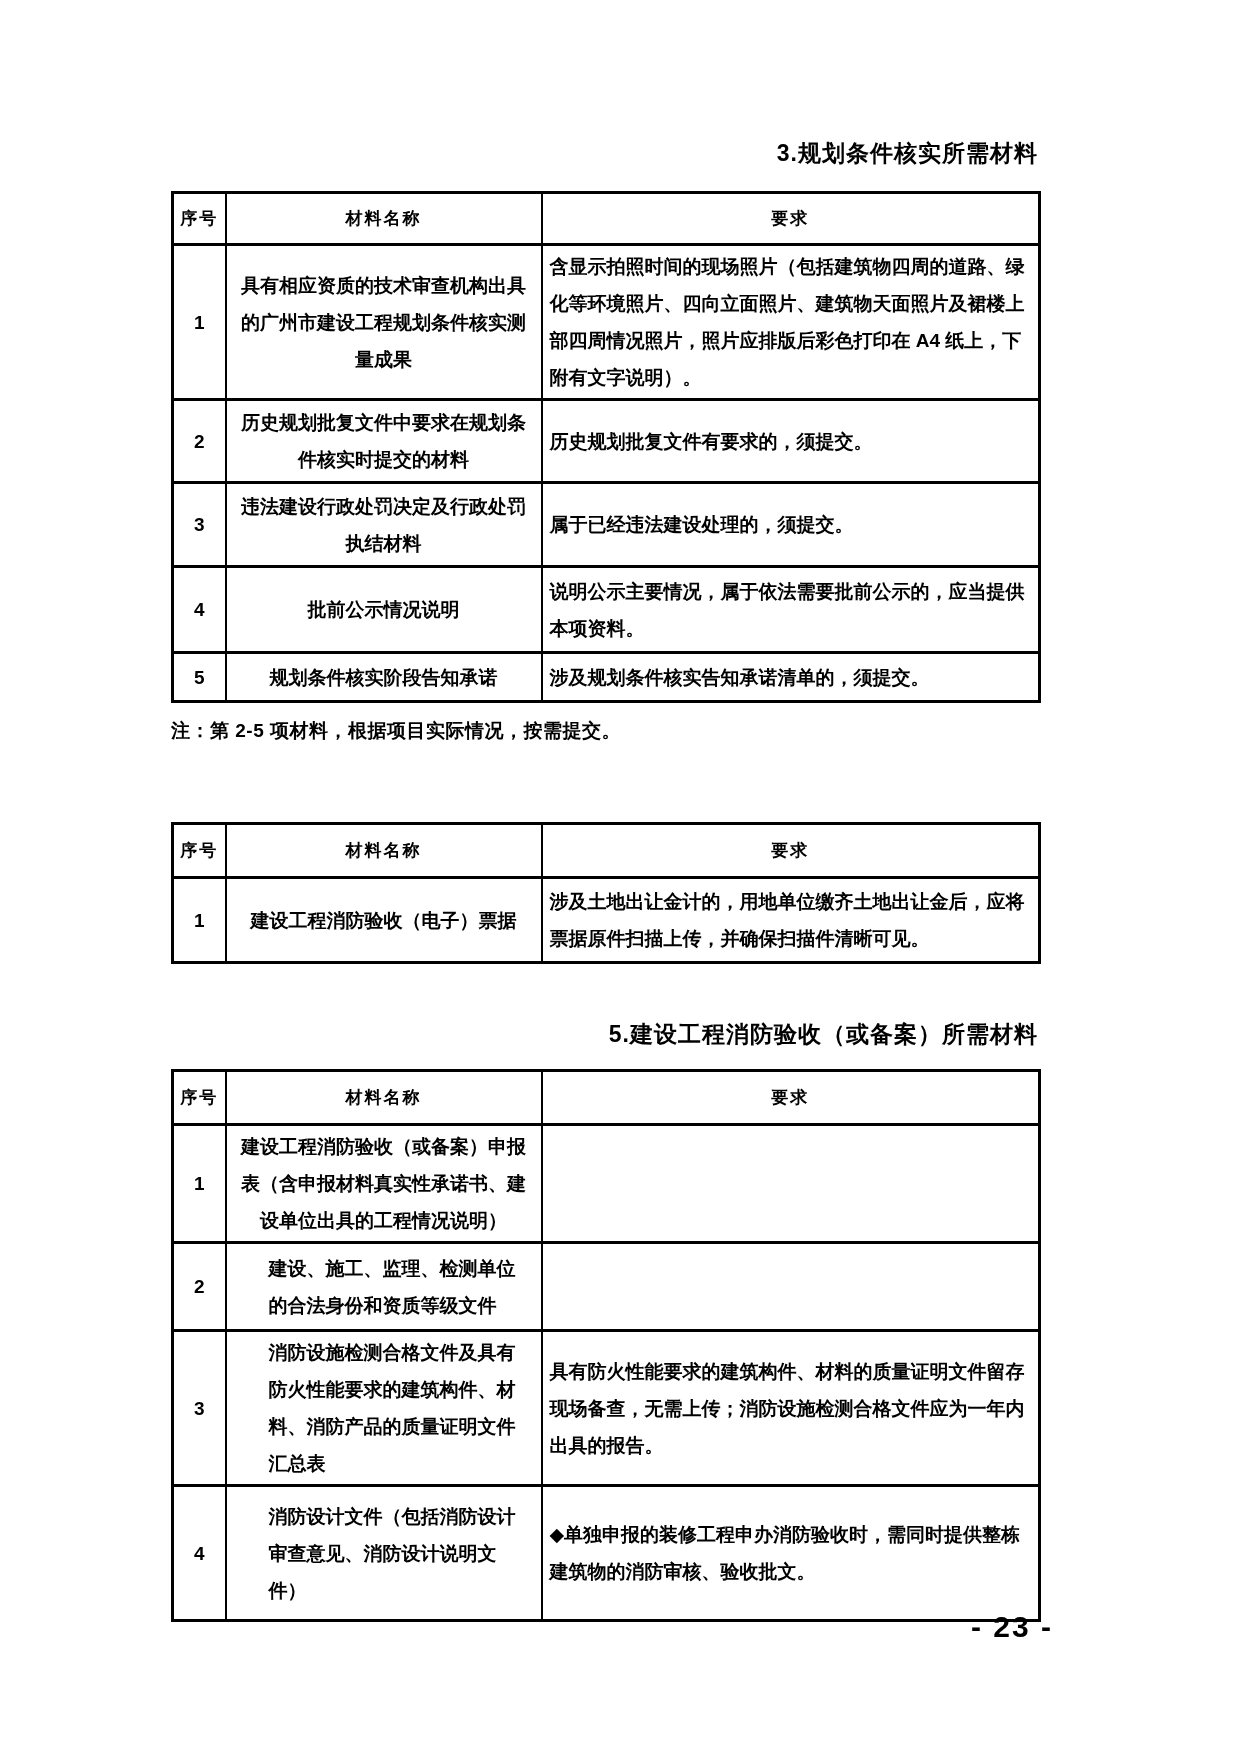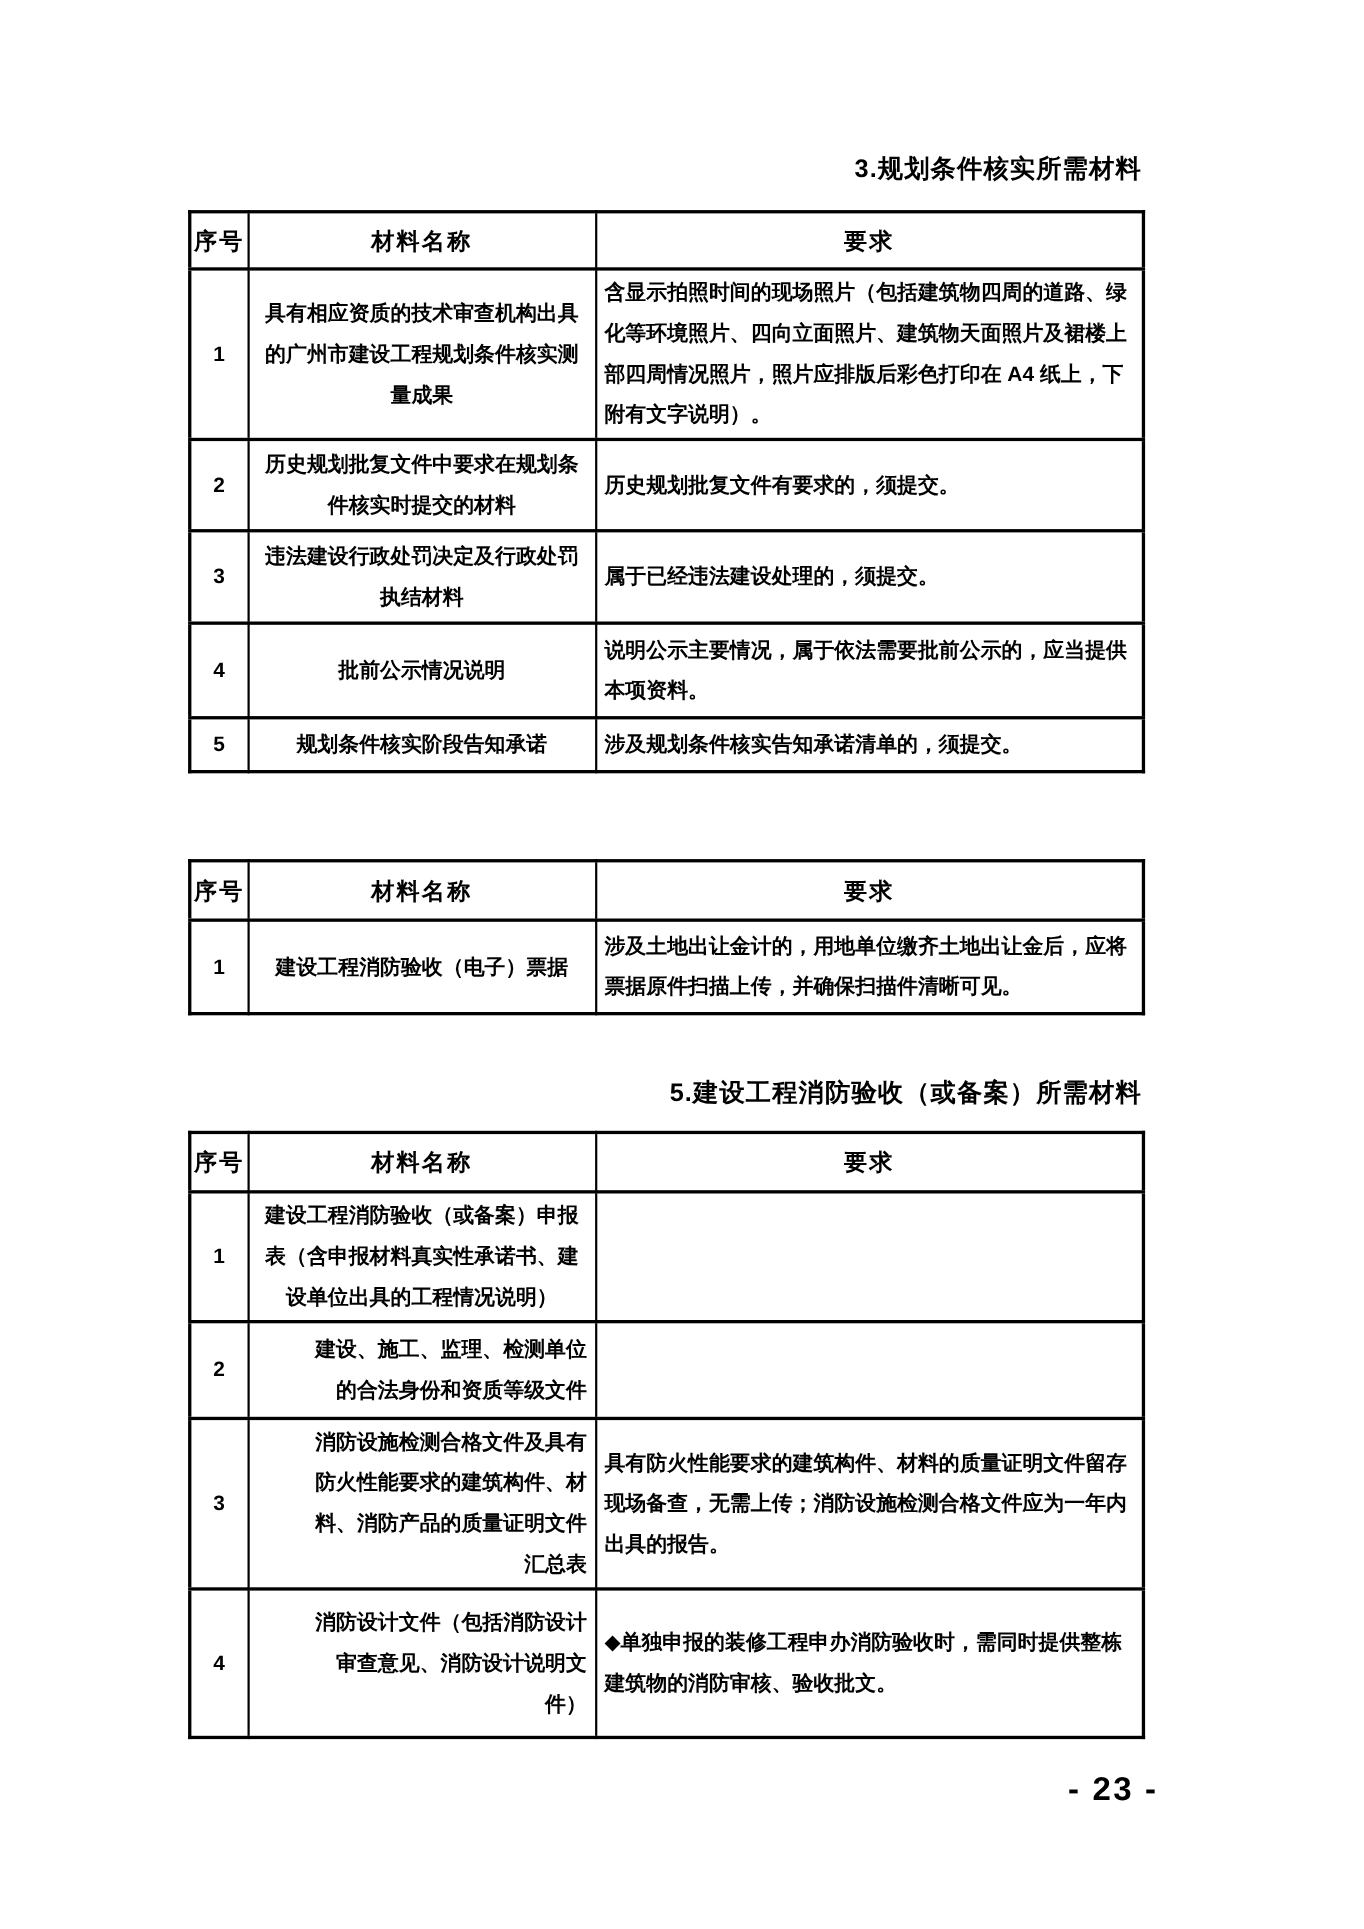--- a/index.html
+++ b/index.html
@@ -23,25 +23,25 @@
   table.t col.c1{width:53px;}
   table.t col.c2{width:316px;}
   table.t col.c3{width:498px;}
   table.t th,table.t td{
     border:2px solid #000;
     font-weight:bold;
     vertical-align:middle;
     overflow:hidden;
   }
   table.t tbody tr{border-top:3px solid #000;}
-  table.t th{font-size:21px;text-align:center;letter-spacing:2px;}
+  table.t th{font-size:17px;text-align:center;letter-spacing:2px;}
   table.t td{font-size:19px;line-height:37px;padding:2px 7px;}
   td.no{text-align:center;padding:2px 0;font-size:19px;}
   td.mat{text-align:center;}
-  td.mat.center{text-align:right;padding-left:42px;}
+  td.mat.center{text-align:left;padding-left:42px;}
   td.req{text-align:left;}
   
   .t1 .hrow{height:52px;} .t1 .r0{height:120px;} .t1 .r1{height:83px;}
   .t1 .r2{height:84px;} .t1 .r3{height:86px;} .t1 .r4{height:49px;}
   
   .t2 .hrow{height:54px;} .t2 .r0{height:85px;}
   
   .t3 .hrow{height:54px;} .t3 .r0{height:115px;} .t3 .r1{height:88px;}
   .t3 .r2{height:118px;} .t3 .r3{height:135px;}
   .note{
@@ -99,20 +99,21 @@
             <td class="mat">批前公示情况说明</td>
             <td class="req">说明公示主要情况，属于依法需要批前公示的，应当提供本项资料。</td>
           </tr>
           <tr class="r4">
             <td class="no">5</td>
             <td class="mat">规划条件核实阶段告知承诺</td>
             <td class="req">涉及规划条件核实告知承诺清单的，须提交。</td>
           </tr>
         </tbody>
       </table>
+      <p class="note">注：第 2-5 项材料，根据项目实际情况，按需提交。</p>
     </section>
 
     <section id="sec4">
       <table class="t t2">
         <colgroup>
             <col class="c1">
             <col class="c2">
             <col class="c3">
           </colgroup>
         <thead>

